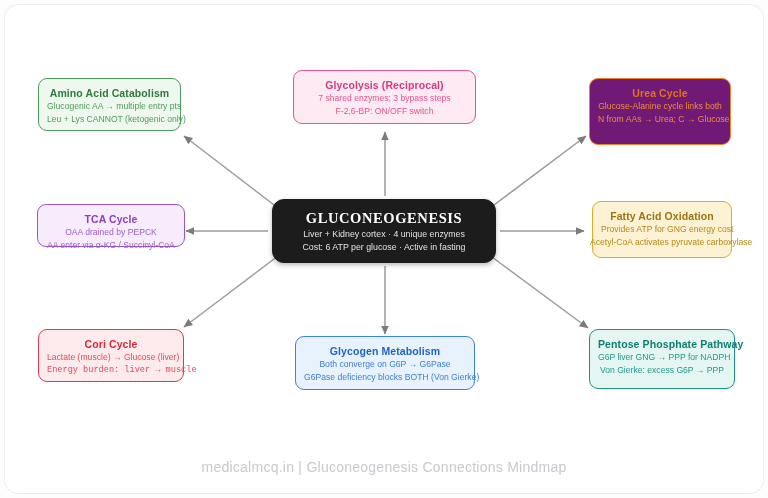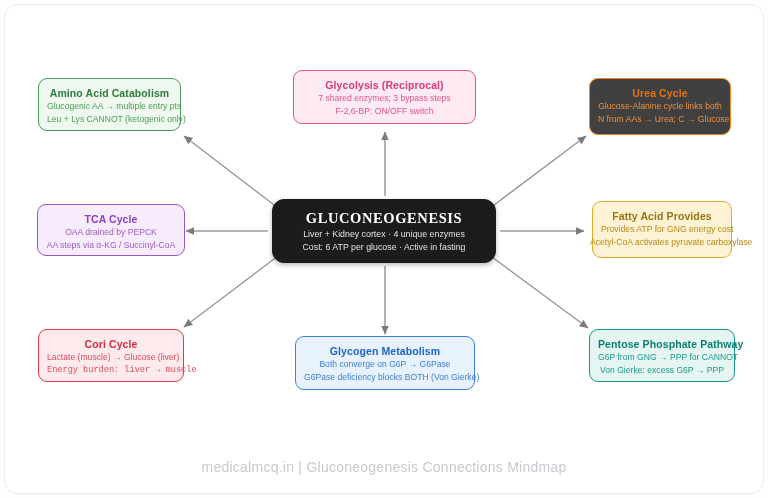--- a/index.html
+++ b/index.html
@@ -132,50 +132,50 @@
     <span class="line" style="color:#4f9c5a;">Glucogenic AA → multiple entry pts</span>
     <span class="line" style="color:#4f9c5a;">Leu + Lys CANNOT (ketogenic only)</span>
   </div>
 
   <div class="node" id="n1" style="left:293px;top:70px;width:183px;height:54px;background:#fdeaf2;border-color:#e8528f;">
     <span class="title" style="color:#d63b7c;">Glycolysis (Reciprocal)</span>
     <span class="line" style="color:#e0558f;">7 shared enzymes; 3 bypass steps</span>
     <span class="line" style="color:#e0558f;">F-2,6-BP: ON/OFF switch</span>
   </div>
 
-  <div class="node" id="n2" style="left:589px;top:78px;width:142px;height:57px;background:#404040;border-color:#ef8326;">
+  <div class="node" id="n2" style="left:589px;top:78px;width:142px;height:67px;background:#701a75;border-color:#ef8326;">
     <span class="title" style="color:#e2730f;">Urea Cycle</span>
     <span class="line" style="color:#ef8c3a;">Glucose-Alanine cycle links both</span>
     <span class="line" style="color:#ef8c3a;">N from AAs → Urea; C → Glucose</span>
   </div>
 
-  <div class="node" id="n3" style="left:37px;top:204px;width:148px;height:52px;background:#f6ecfb;border-color:#9a55c8;">
+  <div class="node" id="n3" style="left:37px;top:204px;width:148px;height:43px;background:#f6ecfb;border-color:#9a55c8;">
     <span class="title" style="color:#8e3fbe;">TCA Cycle</span>
     <span class="line" style="color:#9d5dc9;">OAA drained by PEPCK</span>
-    <span class="line" style="color:#9d5dc9;">AA steps via α-KG / Succinyl-CoA</span>
+    <span class="line" style="color:#9d5dc9;">AA enter via α-KG / Succinyl-CoA</span>
   </div>
 
   <div class="node" id="n4" style="left:592px;top:201px;width:140px;height:57px;background:#fdf3d4;border-color:#e0a92a;">
-    <span class="title" style="color:#9a7410;">Fatty Acid Provides</span>
+    <span class="title" style="color:#9a7410;">Fatty Acid Oxidation</span>
     <span class="line" style="color:#b38a18;text-align:right;">Provides ATP for GNG energy cost</span>
     <span class="line" style="color:#b38a18;margin-left:-11px;margin-right:-11px;">Acetyl-CoA activates pyruvate carboxylase</span>
   </div>
 
   <div class="node" id="n5" style="left:38px;top:329px;width:146px;height:53px;background:#fdeaec;border-color:#dc3a4d;">
     <span class="title" style="color:#d02b3f;">Cori Cycle</span>
     <span class="line" style="color:#dd4c5d;">Lactate (muscle) → Glucose (liver)</span>
     <span class="line" style="color:#dd4c5d;font-family:Liberation Mono, monospace;">Energy burden: liver → muscle</span>
   </div>
 
   <div class="node" id="n6" style="left:295px;top:336px;width:180px;height:54px;background:#e8f2fd;border-color:#3b82d9;">
     <span class="title" style="color:#1f63c4;">Glycogen Metabolism</span>
     <span class="line" style="color:#3d7fd4;">Both converge on G6P → G6Pase</span>
     <span class="line" style="color:#3d7fd4;">G6Pase deficiency blocks BOTH (Von Gierke)</span>
   </div>
 
-  <div class="node" id="n7" style="left:589px;top:329px;width:146px;height:53px;background:#e4f5f2;border-color:#1a9484;">
+  <div class="node" id="n7" style="left:589px;top:329px;width:146px;height:60px;background:#e4f5f2;border-color:#1a9484;">
     <span class="title" style="color:#0d7f70;">Pentose Phosphate Pathway</span>
-    <span class="line" style="color:#1e9b8a;">G6P from GNG → PPP for CANNOT</span>
+    <span class="line" style="color:#1e9b8a;">G6P liver GNG → PPP for NADPH</span>
     <span class="line" style="color:#1e9b8a;">Von Gierke: excess G6P → PPP</span>
   </div>
 
   <div id="footer">medicalmcq.in | Gluconeogenesis Connections Mindmap</div>
 </div>
 
 </body></html>

